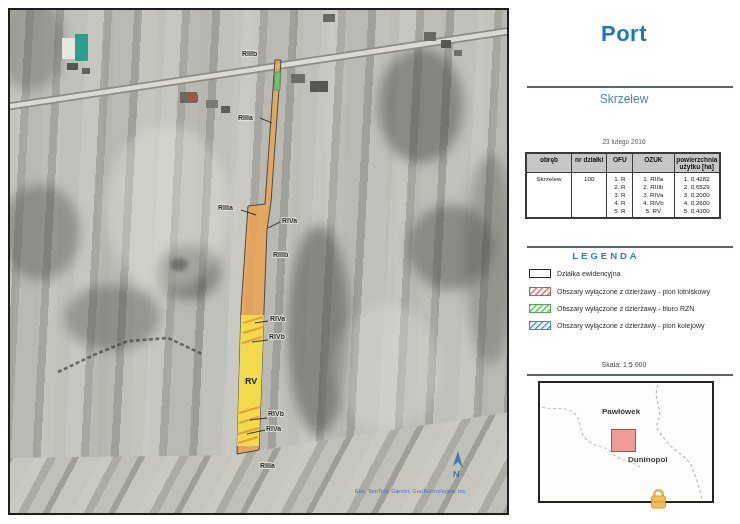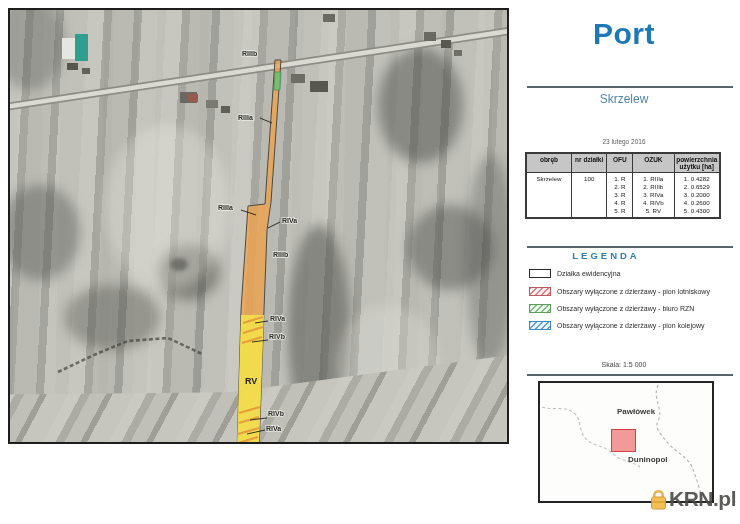--- a/index.html
+++ b/index.html
@@ -1,61 +1,61 @@
 <!DOCTYPE html>
 <html><head>
 <meta charset="utf-8">
 <style>
   * { margin:0; padding:0; box-sizing:border-box; }
   html,body { width:740px; height:524px; background:#ffffff; font-family:"Liberation Sans", sans-serif; overflow:hidden; }
   #page { position:relative; width:740px; height:524px; background:#fff; }
 
   
-  #map { position:absolute; left:8px; top:8px; width:501px; height:436px; border:2px solid #1e1e1e; overflow:hidden; background:#b6b6b0; }
+  #map { position:absolute; left:8px; top:8px; width:501px; height:507px; border:2px solid #1e1e1e; overflow:hidden; background:#b6b6b0; }
   .fields-base { position:absolute; inset:0;
     background:
       repeating-linear-gradient(93deg, rgba(205,205,198,.75) 0 16px, rgba(160,160,153,.65) 16px 24px, rgba(188,188,181,.7) 24px 46px, rgba(148,148,142,.6) 46px 54px, rgba(198,198,191,.7) 54px 78px),
       repeating-linear-gradient(91deg, rgba(120,120,114,.18) 0 9px, transparent 9px 34px, rgba(230,230,222,.25) 34px 52px, transparent 52px 95px),
       #b4b4ae;
   }
   .blob { position:absolute; border-radius:50%; filter:blur(6px); }
   .band-bottom { position:absolute; inset:0;
     clip-path:polygon(0 89%, 44% 88.5%, 100% 80%, 100% 100%, 0 100%);
     background:
       repeating-linear-gradient(118deg, #cacac3 0 11px, #acaca5 11px 19px, #c0c0b9 19px 33px, #9f9f98 33px 39px, #c6c6bf 39px 58px);
   }
   .overlay-svg { position:absolute; left:0; top:0; }
   .maplabel { font-size:7px; font-weight:bold; fill:#2b2b28; paint-order:stroke; stroke:#e8e8e2; stroke-width:1.6px; }
   .maplabel-rv { font-size:9px; font-weight:bold; fill:#1c1c1a; paint-order:stroke; stroke:#f2e14c; stroke-width:1.4px; }
   .leader { stroke:#1f1f1d; stroke-width:0.9; }
   .attribution { position:absolute; left:345px; top:478px; width:150px; font-size:5.5px; color:#3d64b4; opacity:.85; }
 
   
-  .brand { position:absolute; left:508px; top:22px; width:232px; text-align:center; font-size:30px; line-height:24px; font-weight:bold; color:#1b79b8; letter-spacing:.5px; }
+  .brand { position:absolute; left:508px; top:22px; width:232px; text-align:center; font-size:22px; line-height:24px; font-weight:bold; color:#1b79b8; letter-spacing:.5px; }
   .rule { position:absolute; left:527px; width:206px; height:0; border-top:2px solid #57656e; }
   .doc-title { position:absolute; left:508px; top:92px; width:232px; text-align:center; font-size:12px; line-height:14px; color:#4f85a6; }
   .doc-date { position:absolute; left:508px; top:138px; width:232px; text-align:center; font-size:6.5px; color:#5a5a5a; }
 
   table.parcel { position:absolute; left:525px; top:152px; width:196px; border-collapse:collapse; border:2px solid #3a3a3a; }
   table.parcel th, table.parcel td { border:1px solid #3a3a3a; vertical-align:top; }
   table.parcel th { background:#c6c6c6; font-size:6.5px; font-weight:bold; color:#111; padding:2px 1px; text-align:center; }
   table.parcel td { font-size:6.2px; color:#222; padding:2px 1px; text-align:center; line-height:8px; height:44px; }
 
   .legend-title { position:absolute; left:508px; top:250px; width:196px; text-align:center; font-size:9.5px; letter-spacing:3px; color:#2a7fb8; font-weight:bold; }
   .legend-row { position:absolute; left:529px; width:208px; height:12px; display:flex; align-items:center; gap:6px; }
   .swatch { width:22px; height:9px; flex:0 0 22px; }
   .swatch.parcel-sw { background:#fff; border:1.5px solid #2b2b2b; }
   .swatch.red-sw { border:1px solid #c05a5a; background:repeating-linear-gradient(135deg, rgba(198,90,90,.75) 0 1.4px, rgba(255,236,236,.95) 1.4px 4.2px); }
   .swatch.green-sw { border:1px solid #58a058; background:repeating-linear-gradient(135deg, rgba(88,160,88,.75) 0 1.4px, rgba(232,248,232,.95) 1.4px 4.2px); }
   .swatch.blue-sw { border:1px solid #3f88c0; background:repeating-linear-gradient(135deg, rgba(63,136,192,.8) 0 1.4px, rgba(228,242,252,.95) 1.4px 4.2px); }
   .legend-label { font-size:7px; color:#2a2a2a; white-space:nowrap; }
 
   .scale-text { position:absolute; left:508px; top:361px; width:232px; text-align:center; font-size:7px; color:#444; }
   #minimap { position:absolute; left:538px; top:381px; width:176px; height:122px; border:2px solid #242424; background:#fdfdfc; }
-  .mm-label-top { position:absolute; left:62px; top:24px; font-size:8px; font-weight:bold; color:#3b3b38;margin-left:15px; }
+  .mm-label-top { position:absolute; left:62px; top:24px; font-size:8px; font-weight:bold; color:#3b3b38; }
   .mm-label-bottom { position:absolute; left:88px; top:72px; font-size:8px; font-weight:bold; color:#3b3b38; }
   .mm-square { position:absolute; left:71px; top:46px; width:25px; height:23px; background:#f19a97; border:1.5px solid #c44; }
 
   .krn { position:absolute; left:650px; top:487px; display:flex; align-items:center; gap:2px; opacity:.9; }
   .krn-text { font-size:21px; font-weight:bold; color:#4a4a48; letter-spacing:-.5px; }
 </style>
 </head>
 <body>
 
 <div id="page">
@@ -243,16 +243,15 @@
     <div class="mm-square"></div>
     <div class="mm-label-top">Pawłówek</div>
     <div class="mm-label-bottom">Duninopol</div>
   </div>
 
   <div class="krn">
     <svg width="17" height="22" viewBox="0 0 17 22">
       <path d="M3,8 Q3,2 8.5,2 Q14,2 14,8 L14,9 L11.5,9 L11.5,8 Q11.5,4.5 8.5,4.5 Q5.5,4.5 5.5,8 L5.5,9 L3,9 Z" fill="#e8a93c"></path>
       <rect x="1.5" y="9" width="14" height="12" rx="2" fill="#f5b840" stroke="#d08f20" stroke-width="1"></rect>
     </svg>
-    <span class="krn-text">KRN.pl</span>
   </div>
 
 </div>
 
 </body></html>

